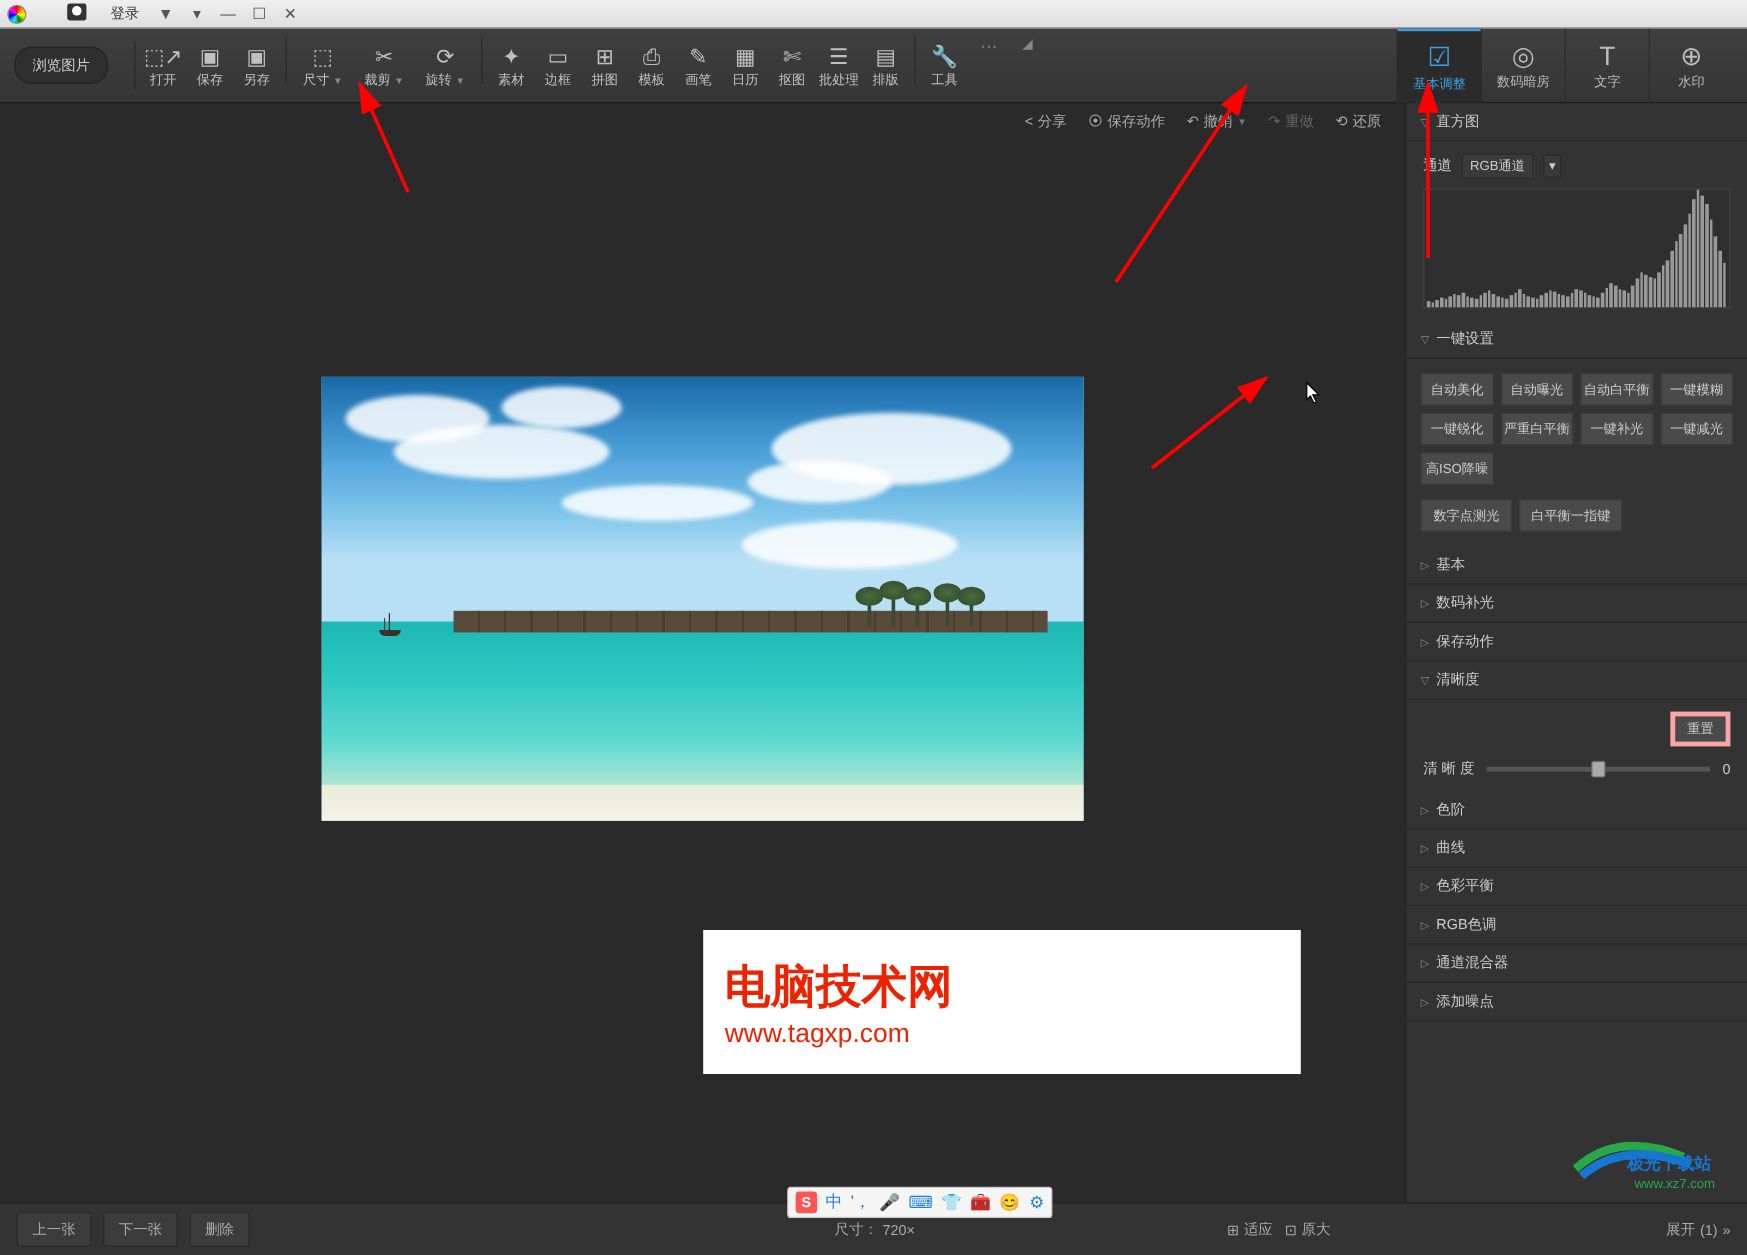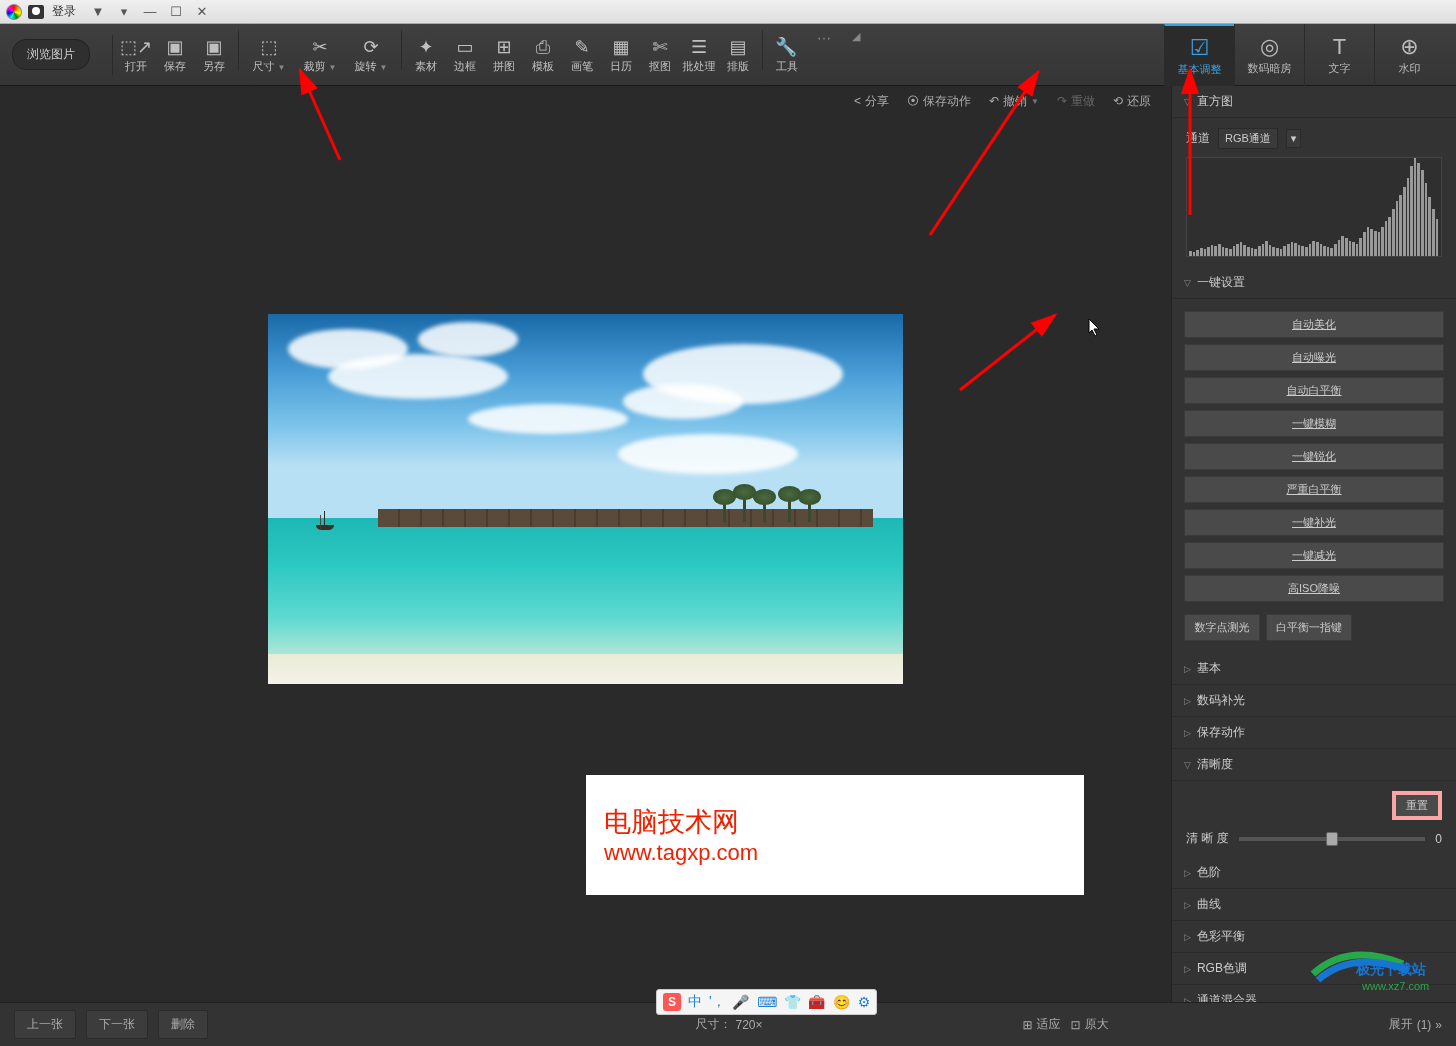--- a/index.html
+++ b/index.html
@@ -2,21 +2,21 @@
 <html><head>
 <meta charset="utf-8">
 <style>
 * { margin: 0; padding: 0; box-sizing: border-box; font-family: "Microsoft YaHei", SimSun, sans-serif; }
 body { width: 1456px; height: 1046px; background: #2a2a2a; overflow: hidden; position: relative; }
 
 
 .titlebar { height: 24px; background: linear-gradient(#f0f0f0,#dedede); display: flex; align-items: center; padding: 0 6px; font-size: 12px; color: #333; border-bottom: 1px solid #aaa; }
 .titlebar .logo { width: 16px; height: 16px; margin-right: 6px; border-radius: 50%; background: conic-gradient(red,orange,yellow,green,cyan,blue,magenta,red); border: 1px solid #888; }
 .titlebar .title { flex: 1; }
-.titlebar .login { display: flex; align-items: center; gap: 8px; margin-right: 10px; }
+.titlebar .login { display: flex; gap: 20px; margin-right: 10px; margin-left: 28px; }
 .login-icon { width: 16px; height: 14px; background: #333; border-radius: 2px; position: relative; }
 .login-icon::after { content:""; position:absolute; top:2px; left:4px; width:8px; height:8px; background:#fff; border-radius:50%; }
 .winbtns { display: flex; gap: 2px; }
 .winbtns span { width: 24px; height: 18px; display: flex; align-items: center; justify-content: center; color: #555; font-size: 13px; cursor: pointer; }
 
 
 .toolbar { height: 62px; background: linear-gradient(#3f3f3f,#353535); border-bottom: 1px solid #1a1a1a; display: flex; align-items: center; padding: 0 12px; }
 .browse-btn { padding: 6px 14px; background: #2f2f2f; border: 1px solid #222; border-radius: 14px; color: #ccc; font-size: 12px; margin-right: 18px; cursor: pointer; }
 .tool-items { display: flex; gap: 1px; }
 .tool { display:flex; flex-direction:column; align-items:center; justify-content:center; width:38px; height:50px; color:#c0c0c0; cursor:pointer; }
@@ -62,21 +62,21 @@
 
 
 .rpanel { position:absolute; top:86px; right:0; bottom:44px; width:285px; background:#333; border-left:1px solid #222; overflow-y:auto; color:#ccc; font-size:12px; }
 .section-hdr { padding: 7px 12px; border-bottom:1px solid #2a2a2a; display:flex; align-items:center; gap:6px; cursor:pointer; }
 .section-hdr .tri { font-size: 9px; color:#888; }
 .histogram-body { padding: 10px 14px; }
 .channel-row { display:flex; align-items:center; gap:8px; margin-bottom:8px; }
 .channel-select { background:#3a3a3a; border:1px solid #2a2a2a; padding:2px 6px; color:#ccc; font-size:11px; }
 .histogram { height: 100px; border: 1px solid #444; background:#2f2f2f; position:relative; display:flex; align-items:flex-end; padding: 0 2px; }
 .hbar { flex:1; background:#999; margin-right:1px; }
-.auto-grid { display:grid; grid-template-columns: repeat(1, 1fr); gap:6px; padding: 12px; text-decoration: underline; }
+.auto-grid { display:grid; grid-template-columns: repeat(4, 1fr); gap:6px; padding: 12px; }
 .auto-btn { background:#4a4a4a; border:1px solid #3a3a3a; padding:5px 0; text-align:center; font-size:11px; cursor:pointer; }
 .auto-row2 { display:flex; gap:6px; padding:0 12px 12px; }
 .clarity-body { padding:10px 14px; }
 .reset-row { display:flex; justify-content:flex-end; }
 .reset-btn { background:#4a4a4a; border:4px solid #fca5a5; padding:3px 10px; font-size:11px; cursor:pointer; color:#ccc;}
 .slider-row { display:flex; align-items:center; gap:10px; margin-top:10px; }
 .slider { flex:1; height:4px; background:#555; position:relative; }
 .slider-thumb { position:absolute; left:50%; top:-5px; width:12px; height:14px; background:#aaa; border:1px solid #666; border-radius:2px; transform:translateX(-50%); }
 
 
@@ -84,21 +84,21 @@
 .bbtn { padding:5px 12px; background:#3c3c3c; border:1px solid #2a2a2a; border-radius:2px; cursor:pointer; }
 .bspace { flex:1; }
 .blabel { display:flex; align-items:center; gap:4px; }
 
 
 .arrow { position:absolute; pointer-events:none; }
 
 
 .watermark { position:absolute; left:586px; top:775px; width:498px; height:120px; background:#fff; display:flex; align-items:center; }
 .wm-text { flex:1; padding-left:18px; }
-.wm-cn { font-size: 27px; font-weight:normal; color:#e20; }
+.wm-cn { font-size: 38px; font-weight:bold; color:#e20; }
 .wm-url { font-size: 22px; color:#e20; }
 .wm-tag { width:188px; height:100%; background:#0b6fc7; color:#fff; font-size:52px; font-weight:bold; display:flex; align-items:center; justify-content:center; letter-spacing:2px; }
 
 
 .imebar { position:absolute; left:656px; bottom:44px; transform:translateY(50%); height:26px; background:#f5f5f5; border:1px solid #ccc; border-radius:3px; display:flex; align-items:center; padding:0 6px; gap:7px; font-size:13px; }
 .ime-s { width:18px; height:18px; background:#f55; border-radius:3px; color:#fff; font-weight:bold; display:flex; align-items:center; justify-content:center; font-size:12px;}
 .ime-i { color:#1e7fd6; font-size:14px; }
 
 
 .corner-logo { position:absolute; right:18px; bottom:50px; width:130px; height:50px; }

